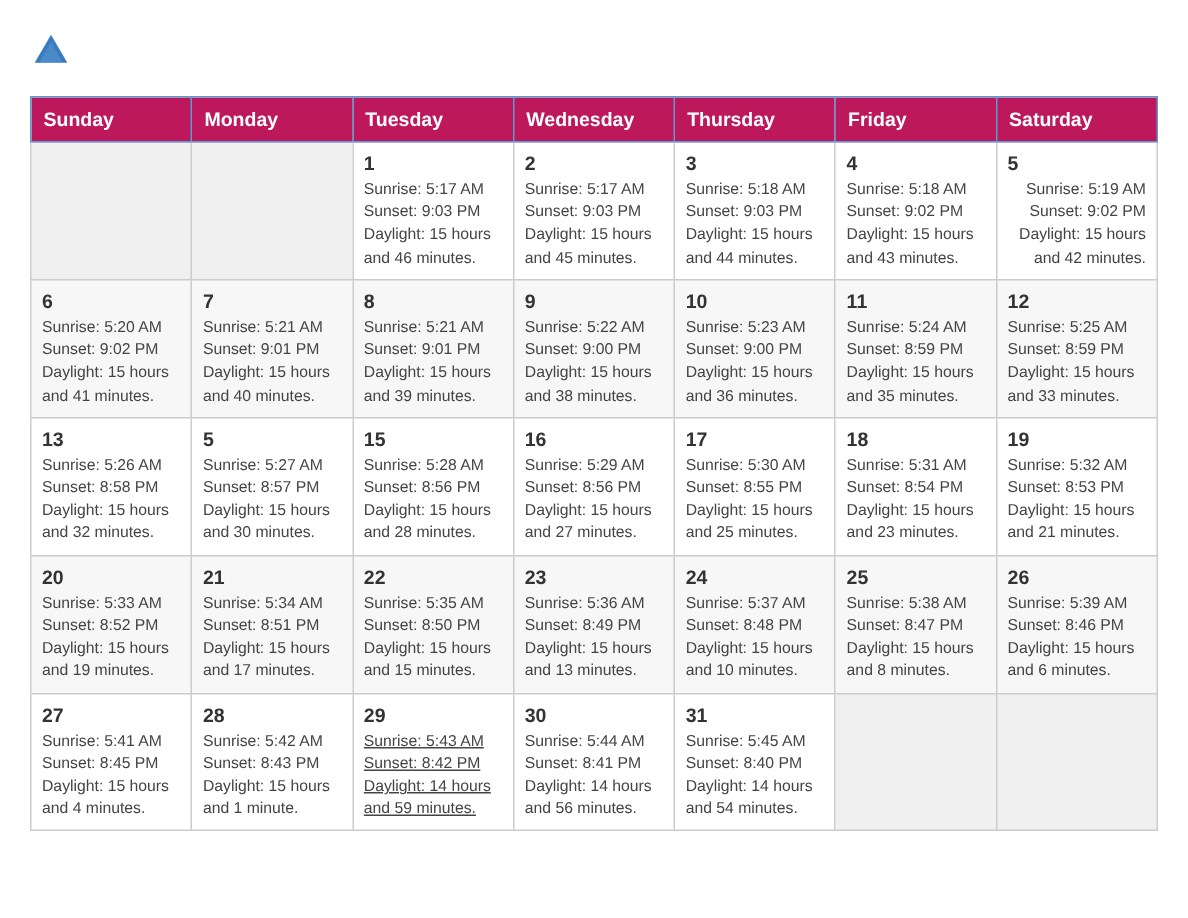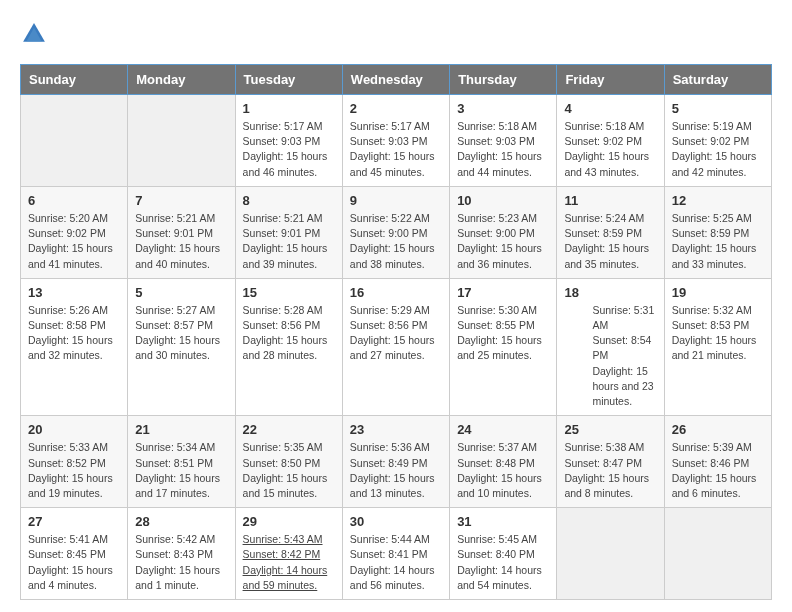--- a/index.html
+++ b/index.html
@@ -37,21 +37,21 @@
       font-size: 16px;
       color: #555;
       margin-top: 2px;
     }
     .calendar-table {
       width: 100%;
       border-collapse: collapse;
       border: 1px solid #ccc;
     }
     .calendar-table th {
-      background-color: #737373;
+      background-color: #be185d;
       color: #fff;
       font-size: 13px;
       font-weight: bold;
       text-align: left;
       padding: 7px 8px;
       border: 1px solid #5a9ad0;
     }
     .calendar-table td {
       border: 1px solid #ccc;
       vertical-align: top;
@@ -136,21 +136,21 @@
 Daylight: 15 hours and 44 minutes.</div>
         </td>
         <td>
           <span class="day-number">4</span>
           <div class="day-info" style="white-space: pre-line;">Sunrise: 5:18 AM
 Sunset: 9:02 PM
 Daylight: 15 hours and 43 minutes.</div>
         </td>
         <td>
           <span class="day-number">5</span>
-          <div class="day-info" style="white-space: pre-line;">Sunrise: 5:19 AM
+          <div class="day-info" style="white-space: pre-line; text-align: right;">Sunrise: 5:19 AM
 Sunset: 9:02 PM
 Daylight: 15 hours and 42 minutes.</div>
         </td>
       </tr>
       <tr>
         <td>
           <span class="day-number">6</span>
           <div class="day-info" style="white-space: pre-line;">Sunrise: 5:20 AM
 Sunset: 9:02 PM
 Daylight: 15 hours and 41 minutes.</div>
@@ -218,21 +218,21 @@
 Daylight: 15 hours and 27 minutes.</div>
         </td>
         <td>
           <span class="day-number">17</span>
           <div class="day-info" style="white-space: pre-line;">Sunrise: 5:30 AM
 Sunset: 8:55 PM
 Daylight: 15 hours and 25 minutes.</div>
         </td>
         <td>
           <span class="day-number">18</span>
-          <div class="day-info" style="white-space: pre-line; margin-left: 28px;">Sunrise: 5:31 AM
+          <div class="day-info" style="white-space: pre-line;">Sunrise: 5:31 AM
 Sunset: 8:54 PM
 Daylight: 15 hours and 23 minutes.</div>
         </td>
         <td>
           <span class="day-number">19</span>
           <div class="day-info" style="white-space: pre-line;">Sunrise: 5:32 AM
 Sunset: 8:53 PM
 Daylight: 15 hours and 21 minutes.</div>
         </td>
       </tr>

